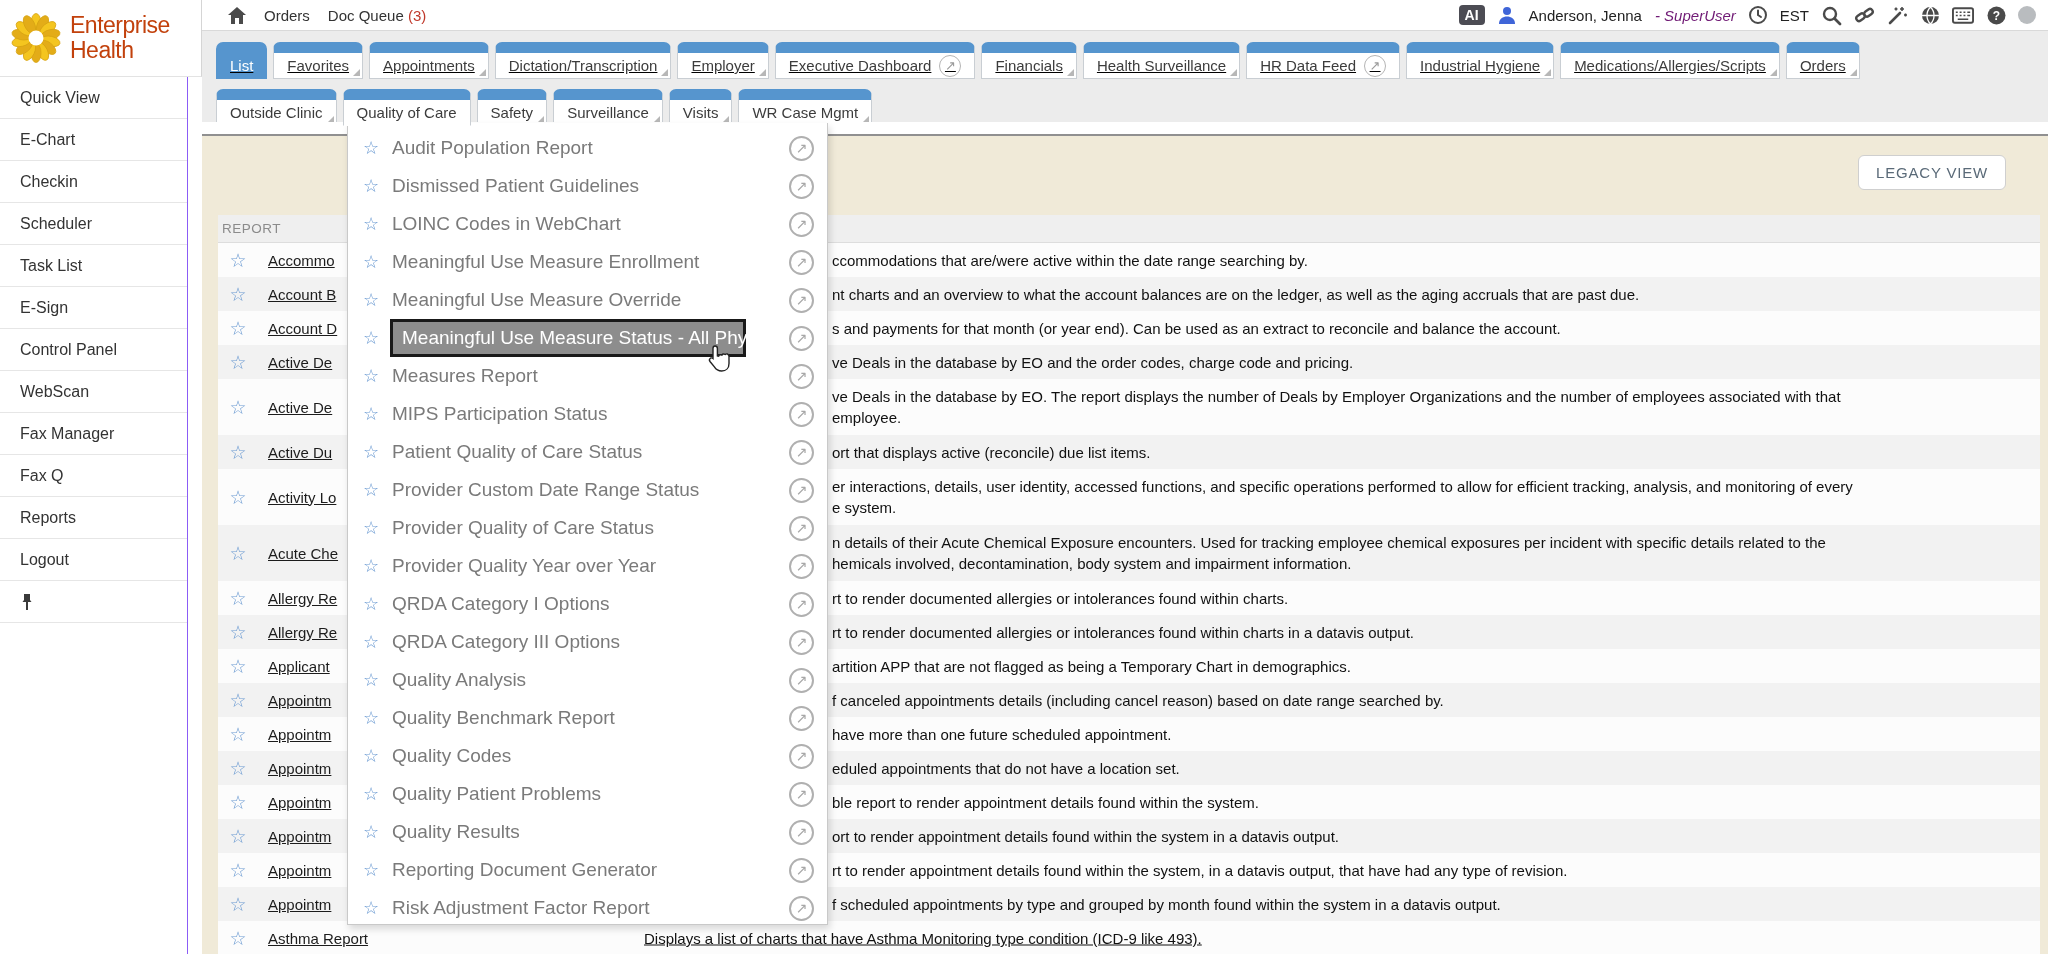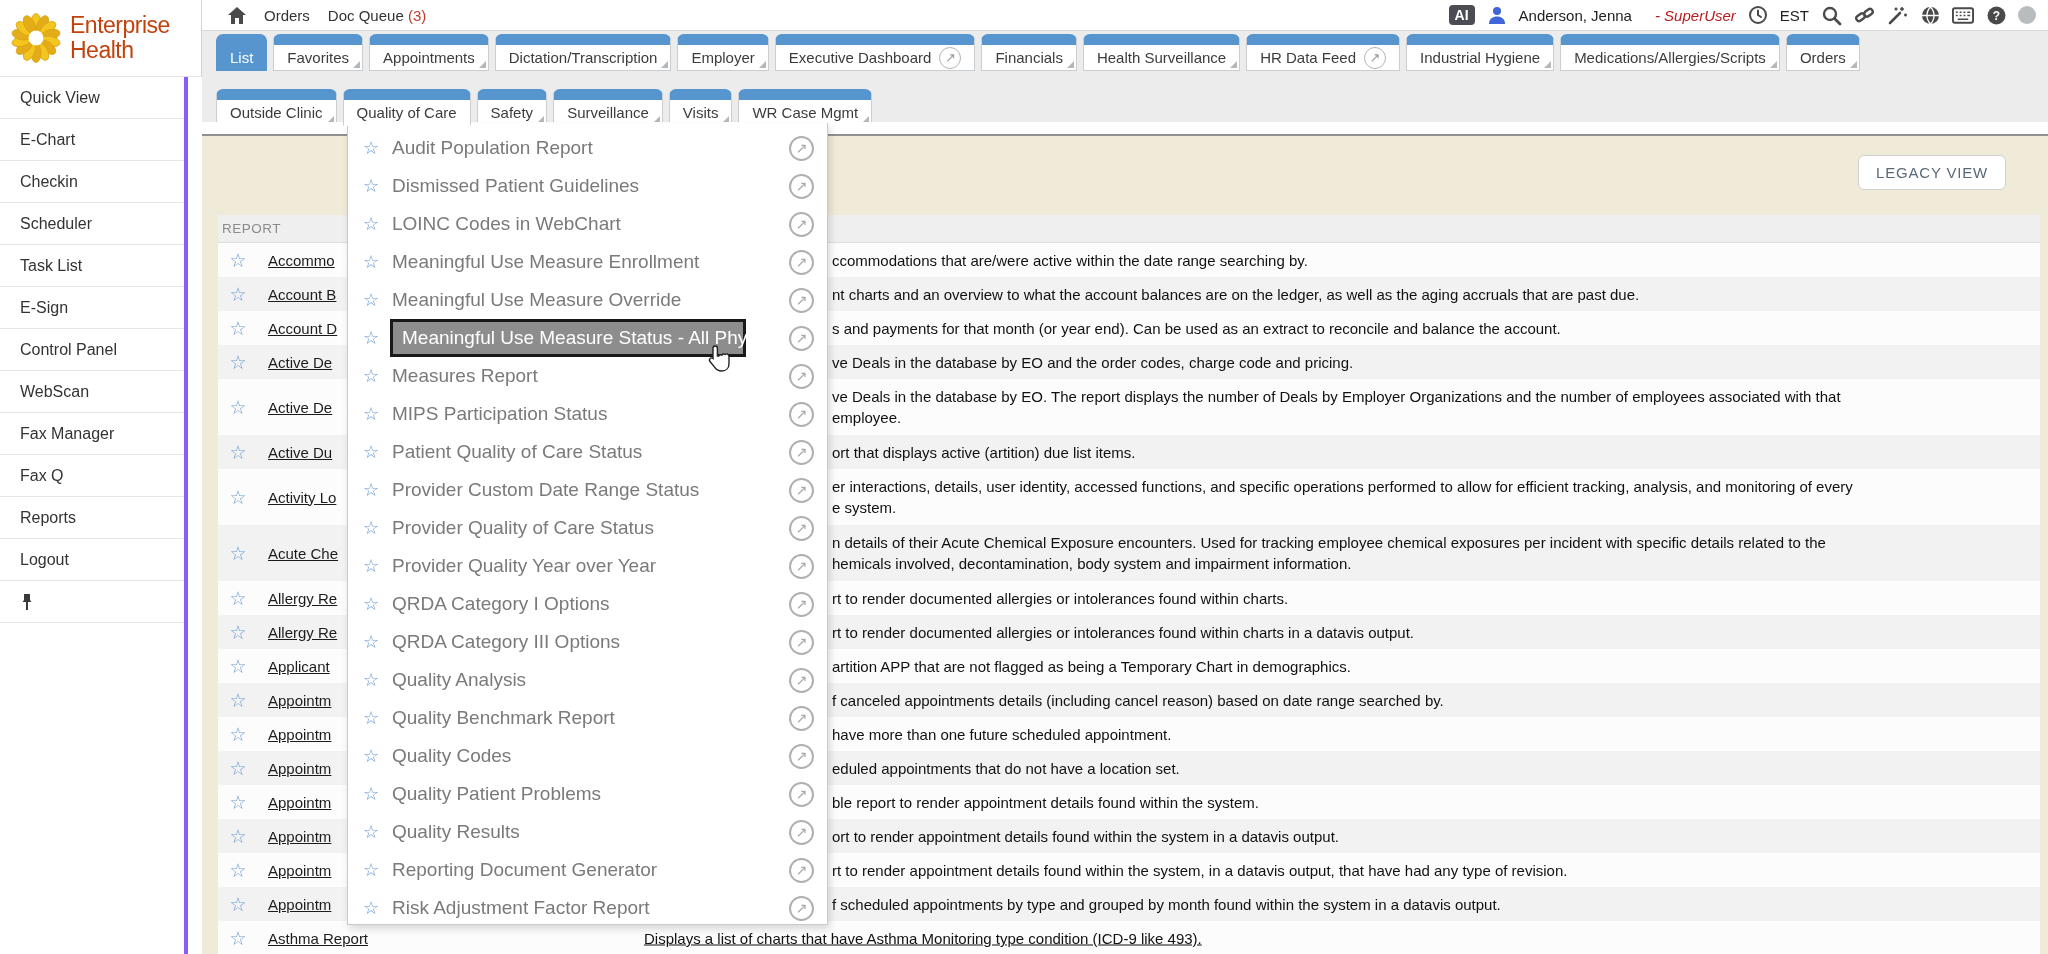--- a/index.html
+++ b/index.html
@@ -10,39 +10,39 @@
   
   #topbar { position:absolute; left:202px; top:0; right:0; height:31px; background:#fff;
             border-bottom:1px solid #d9d9d9; display:flex; align-items:center; padding:0 12px 0 24px; }
   #topbar .crumb { font-size:15px; color:#333; margin-right:18px; cursor:pointer; }
   #topbar .crumb .cnt { color:#c0392b; }
   .tb-ico { width:22px; height:22px; display:inline-flex; align-items:center; justify-content:center; }
   #topbar-right { margin-left:auto; display:flex; align-items:center; gap:11px; }
   .ai-badge { background:#4c4c54; color:#fff; font-weight:bold; font-size:14px; border-radius:4px;
               padding:2px 6px; line-height:16px; }
   .user-name { font-size:15px; color:#222; }
-  .user-role { font-size:15px; color:#b91c1c; font-style:italic; margin-left:12px; }
+  .user-role { font-size:15px; color:#701a75; font-style:italic; margin-left:2px; }
   .tz { font-size:15px; color:#222; }
   .gray-dot { width:18px; height:18px; border-radius:50%; background:#b9bcbf; }
 
   
   #logo-block { position:absolute; left:0; top:0; width:202px; height:77px; background:#fff;
                 border-right:1px solid #d5d5d5; border-bottom:1px solid #e3e3e3;
                 display:flex; align-items:center; padding-left:10px; gap:8px; }
   #logo-text { color:#c2410c; font-size:23px; line-height:25px; letter-spacing:-0.5px; }
   #sidebar { position:absolute; left:0; top:77px; width:188px; bottom:0; background:#fff;
-             border-right:4px solid #8b5cf6; }
+             border-right:1px solid #8b5cf6; }
   .side-item { height:42px; display:flex; align-items:center; padding-left:20px; font-size:16px;
                color:#333; border-bottom:1px solid #e6e6e6; cursor:pointer; background:#fff; }
   .side-pin { height:42px; display:flex; align-items:center; padding-left:20px; border-bottom:1px solid #e6e6e6; cursor:pointer; }
 
   
   #tabsarea { position:absolute; left:202px; top:31px; right:0; height:103px; background:#ececec; }
   .tabrow { position:absolute; left:14px; display:flex; gap:6px; align-items:flex-end; }
-  #tabrow1 { top:3px; }
+  #tabrow1 { top:11px;text-decoration:underline; }
   #tabrow2 { top:58px; }
   .tab { position:relative; height:37px; background:#fff; border:1px solid #c9ced3;
          border-top:11px solid #5695ce; border-radius:7px 7px 0 0; display:flex; align-items:center;
          gap:8px; padding:0 13px; font-size:15px; color:#3c3c3c; cursor:pointer; white-space:nowrap; }
   .tab.active { background:#5695ce; border-color:#5695ce; color:#fff; }
   .tab.open { border-bottom:1px solid #fff; z-index:55; }
   .tab .fold { position:absolute; right:2px; bottom:2px; width:0; height:0;
                border-style:solid; border-width:0 0 7px 7px;
                border-color:transparent transparent #b7b7b7 transparent; }
   .ext-circle { width:22px; height:22px; border:1px solid #b5b5b5; border-radius:50%; color:#9a9a9a;
@@ -328,21 +328,21 @@
             <span class="rname">Active De</span>
             <div class="desc">
               <div>ve Deals in the database by EO. The report displays the number of Deals by Employer Organizations and the number of employees associated with that</div>
               <div>employee.</div>
             </div>
           </div>
           <div class="trow even" style="height: 34px;">
             <span class="star">☆</span>
             <span class="rname">Active Du</span>
             <div class="desc">
-              <div>ort that displays active (artition) due list items.</div>
+              <div>ort that displays active (reconcile) due list items.</div>
             </div>
           </div>
           <div class="trow odd" style="height: 56px;">
             <span class="star">☆</span>
             <span class="rname">Activity Lo</span>
             <div class="desc">
               <div>er interactions, details, user identity, accessed functions, and specific operations performed to allow for efficient tracking, analysis, and monitoring of every</div>
               <div>e system.</div>
             </div>
           </div>

